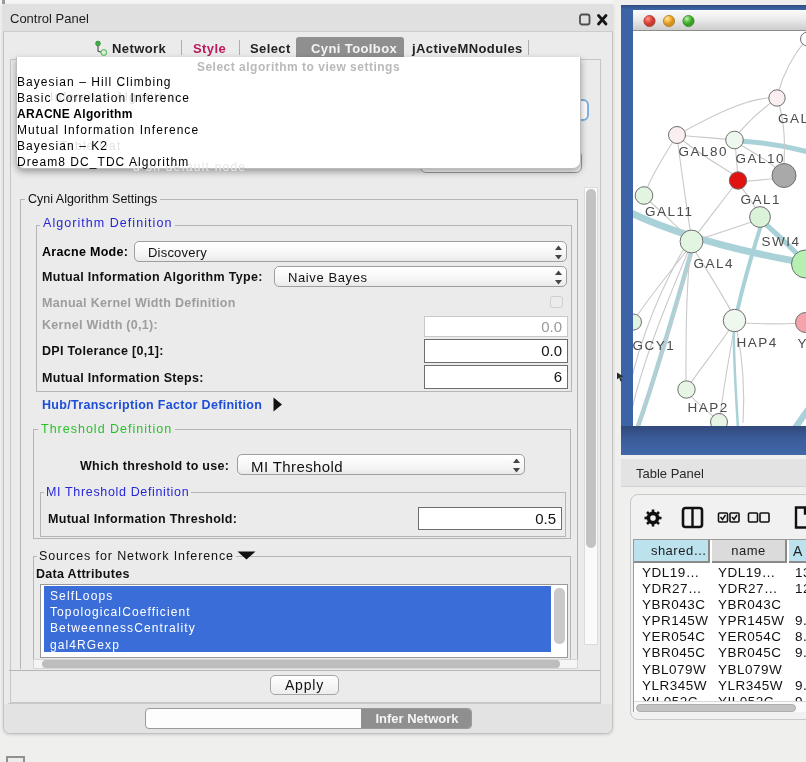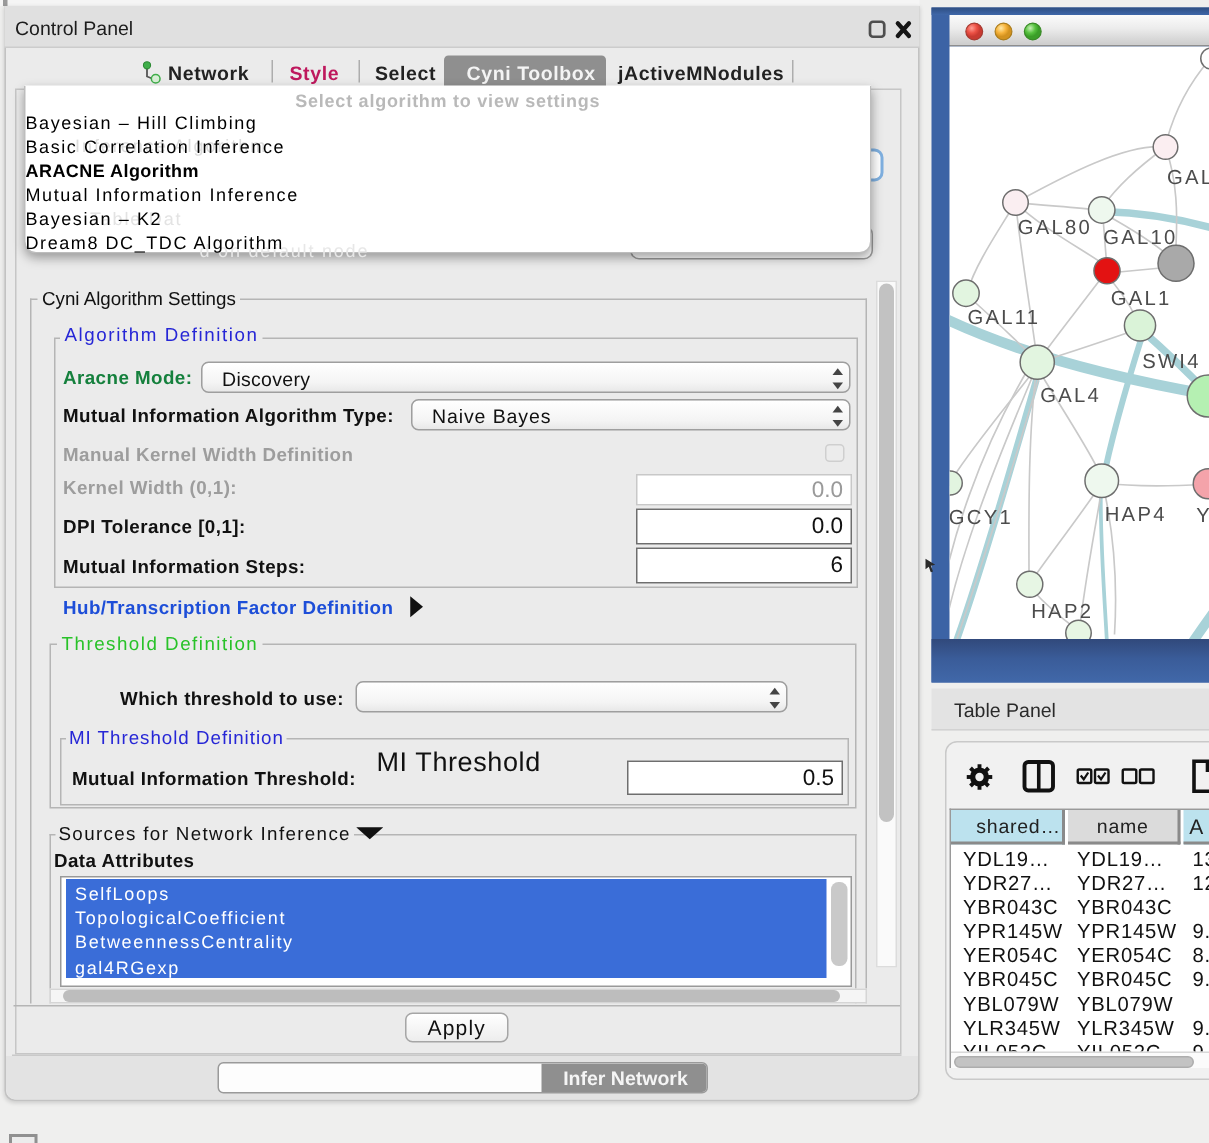--- a/index.html
+++ b/index.html
@@ -233,21 +233,21 @@
 
 <div class="abs" style="left:584px; top:187px; width:14px; height:458px; background:#fafafa; border:1px solid #dcdcdc;"></div>
 <div class="abs" style="left:586px; top:189px; width:10px; height:359px; background:#c2c2c2; border-radius:5px;"></div>
 
 <div class="abs" style="left:20px; top:199px; width:558px; height:470px; border:1px solid #b5b5b5; border-bottom:none;"></div>
 <div class="abs" style="left:25px; top:192px; background:#ebebeb; padding:0 3px; font-size:12.5px; color:#111;">Cyni Algorithm Settings</div>
 
 <div class="abs" style="left:36px; top:225px; width:536px; height:167px; border:1px solid #b5b5b5;"></div>
 <div class="abs" style="left:40px; top:216px; background:#ebebeb; padding:0 3px; font-size:12.5px; letter-spacing:1.05px; color:#2626d6;">Algorithm Definition</div>
 
-<div class="abs b" style="left:42px; top:245px; font-size:12.5px; color:#15803d;">Aracne Mode:</div>
+<div class="abs b" style="left:42px; top:245px; font-size:12.5px; color:#000000;">Aracne Mode:</div>
 <div class="abs" style="left:134px; top:241px; width:433px; height:21px; background:linear-gradient(180deg,#ffffff 0%,#f4f4f4 70%,#e8e8e8 100%); border:1px solid #9e9e9e; border-radius:5px;">
   <span style="position:absolute; left:13px; top:3px; font-size:13px; color:#111; letter-spacing:0.2px;">Discovery</span>
   <svg style="position:absolute; right:3px; top:3px;" width="9" height="15" viewBox="0 0 9 15">
       <path d="M 4.5 0.5 L 8 5 H 1 Z" fill="#444"></path>
       <path d="M 4.5 14.5 L 1 10 H 8 Z" fill="#444"></path>
     </svg>
 </div>
 
 <div class="abs b" style="left:42px; top:270px; font-size:12.5px; color:#111;">Mutual Information Algorithm Type:</div>
 <div class="abs" style="left:274px; top:266px; width:293px; height:21px; background:linear-gradient(180deg,#ffffff 0%,#f4f4f4 70%,#e8e8e8 100%); border:1px solid #9e9e9e; border-radius:5px;">
@@ -273,21 +273,21 @@
 <div class="abs b" style="left:42px; top:398px; font-size:12.5px; color:#1d4ed8;">Hub/Transcription Factor Definition</div>
 <svg class="abs" style="left:272px; top:397px;" width="11" height="15" viewBox="0 0 11 15">
     <path d="M 1.5 0.5 L 10 7.5 L 1.5 14.5 Z" fill="#111"></path>
   </svg>
 
 <div class="abs" style="left:33px; top:429px; width:538px; height:110px; border:1px solid #b5b5b5;"></div>
 <div class="abs" style="left:38px; top:422px; background:#ebebeb; padding:0 3px; font-size:12.5px; letter-spacing:1.0px; color:#28c228;">Threshold Definition</div>
 
 <div class="abs b" style="left:80px; top:459px; font-size:12.5px; color:#111;">Which threshold to use:</div>
 <div class="abs" style="left:237px; top:454px; width:288px; height:21px; background:linear-gradient(180deg,#ffffff 0%,#f4f4f4 70%,#e8e8e8 100%); border:1px solid #9e9e9e; border-radius:5px;">
-  <span style="position:absolute; left:13px; top:3px; font-size:18px; color:#111; letter-spacing:0.4px;margin-top:40px;">MI Threshold</span>
+  <span style="position:absolute; left:13px; top:3px; font-size:15px; color:#111; letter-spacing:0.4px;">MI Threshold</span>
   <svg style="position:absolute; right:3px; top:3px;" width="9" height="15" viewBox="0 0 9 15">
       <path d="M 4.5 0.5 L 8 5 H 1 Z" fill="#444"></path>
       <path d="M 4.5 14.5 L 1 10 H 8 Z" fill="#444"></path>
     </svg>
 </div>
 
 <div class="abs" style="left:40px; top:492px; width:526px; height:45px; border:1px solid #b5b5b5;"></div>
 <div class="abs" style="left:44px; top:485px; background:#ebebeb; padding:0 2px; font-size:12.5px; letter-spacing:0.65px; color:#2626d6;">MI Threshold Definition</div>
 <div class="abs b" style="left:48px; top:512px; font-size:12.5px; color:#111;">Mutual Information Threshold:</div>
 <div class="abs" style="left:418px; top:507px; width:144px; height:23px; background:#ffffff; border:1.5px solid #6e6e6e; font-size:15px; color:#111; text-align:right; line-height:21px; padding-right:5px;">0.5</div>

